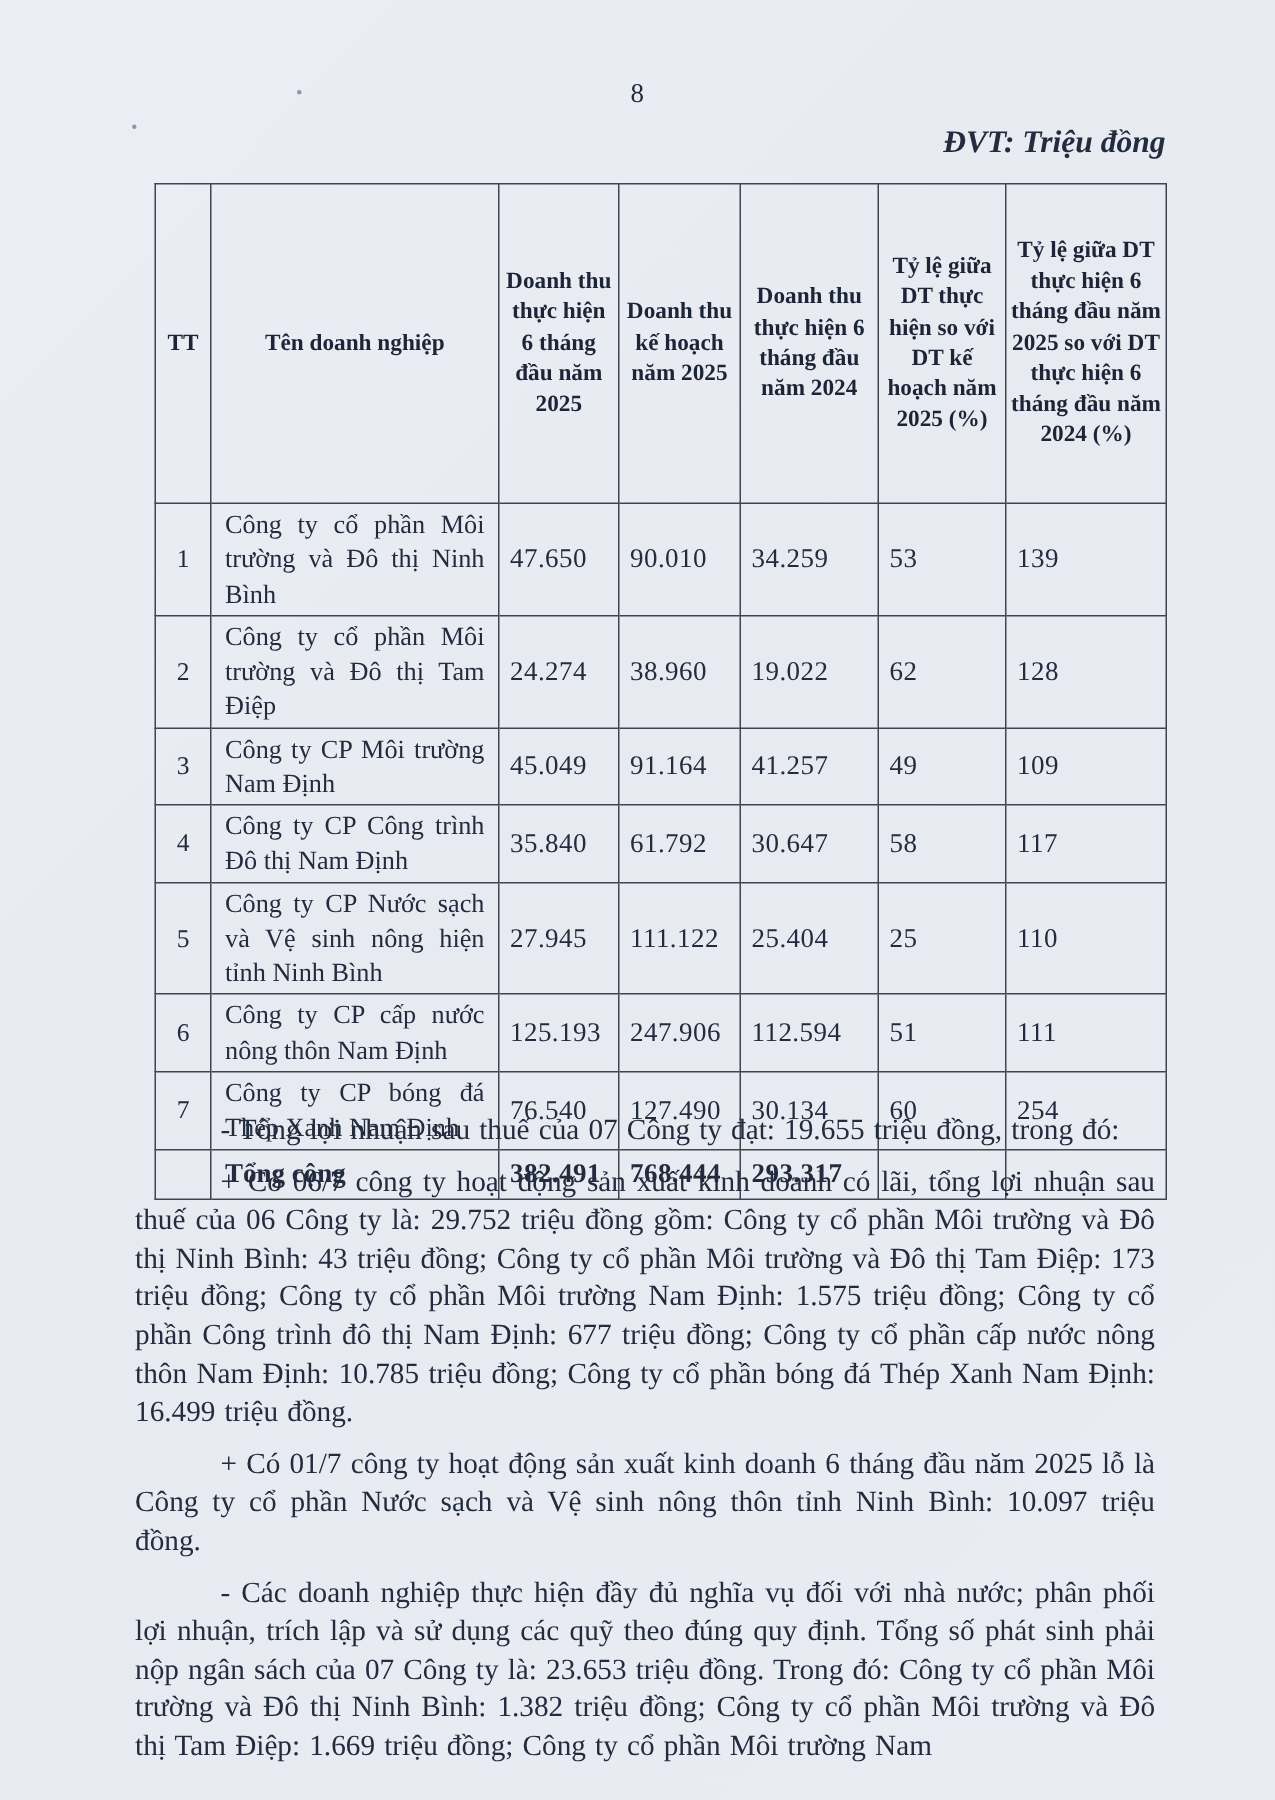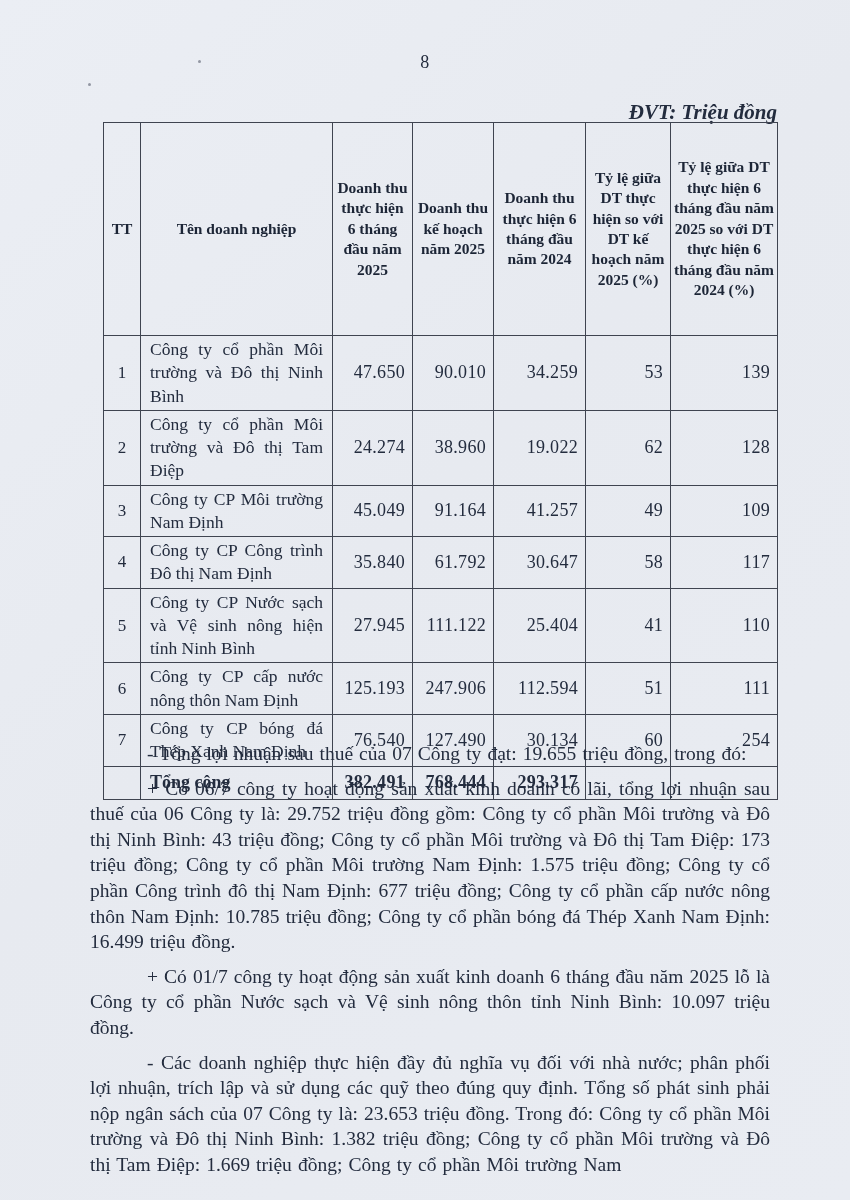--- a/index.html
+++ b/index.html
@@ -10,40 +10,40 @@
     color:#232c3e;
     overflow:hidden;
   }
   .speck { position:absolute; width:3px; height:3px; border-radius:50%; background:#4a5160; opacity:.55; }
   .page-number {
     position:absolute; top:52px; left:0; width:100%;
     text-align:center; font-size:18px; letter-spacing:.5px;
   }
   .unit-note {
     position:absolute; top:82px; right:73px;
-    font-size:21px; font-weight:bold; font-style:italic;margin-top:18px;
+    font-size:21px; font-weight:bold; font-style:italic;
   }
   table.report {
     position:absolute; top:122px; left:103px; width:674px;
     border-collapse:collapse; table-layout:fixed;
   }
   .report th, .report td {
     border:1.6px solid #3f4450;
     vertical-align:middle;
     overflow:hidden;
   }
   .report th {
     font-size:15.5px; font-weight:bold; line-height:1.32;
     padding:3px 3px; text-align:center; color:#1c2536;
   }
   .report tr.hdr { height:213px; }
   .report td { font-size:18px; padding:2px 7px;margin-top:36px; }
   .report td.tt   { text-align:center; font-size:17px; }
   .report td.name { text-align:justify; font-size:17.5px; line-height:1.33; padding:2px 9px; }
-  .report td.num  { text-align:right; letter-spacing:.3px; }
+  .report td.num  { text-align:left; letter-spacing:.3px; }
   .report tr.r1,.report tr.r2,.report tr.r3 { height:48px; }
   .report tr.r4 { height:49px; }
   .report tr.r5 { height:72px; }
   .report tr.r6 { height:50px; }
   .report tr.r7 { height:52px; }
   .report tr.total { height:33px; }
   .report tr.total td { font-weight:bold; }
   .report tr.total td.name { font-size:18px; }
   .body-text {
     position:absolute; top:741px; left:90px; width:680px;
@@ -125,21 +125,21 @@
         <td class="num">58</td>
         <td class="num">117</td>
       </tr>
 
       <tr class="r5">
         <td class="tt">5</td>
         <td class="name">Công ty CP Nước sạch và Vệ sinh nông hiện tỉnh Ninh Bình</td>
         <td class="num">27.945</td>
         <td class="num">111.122</td>
         <td class="num">25.404</td>
-        <td class="num">41</td>
+        <td class="num">25</td>
         <td class="num">110</td>
       </tr>
 
       <tr class="r6">
         <td class="tt">6</td>
         <td class="name">Công ty CP cấp nước nông thôn Nam Định</td>
         <td class="num">125.193</td>
         <td class="num">247.906</td>
         <td class="num">112.594</td>
         <td class="num">51</td>

